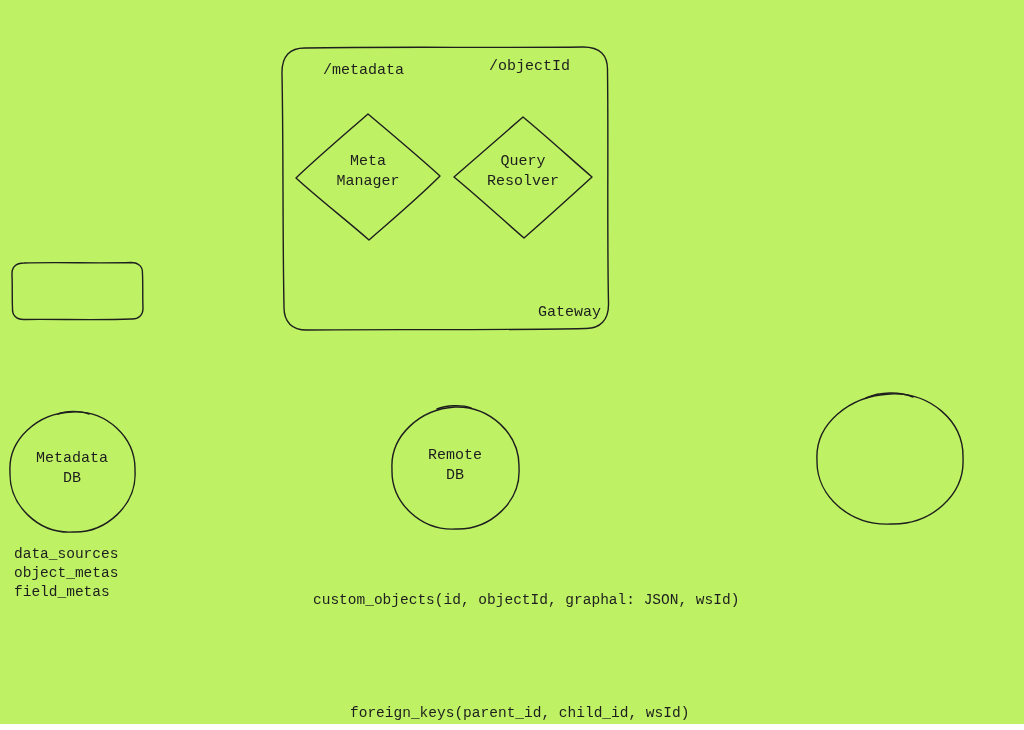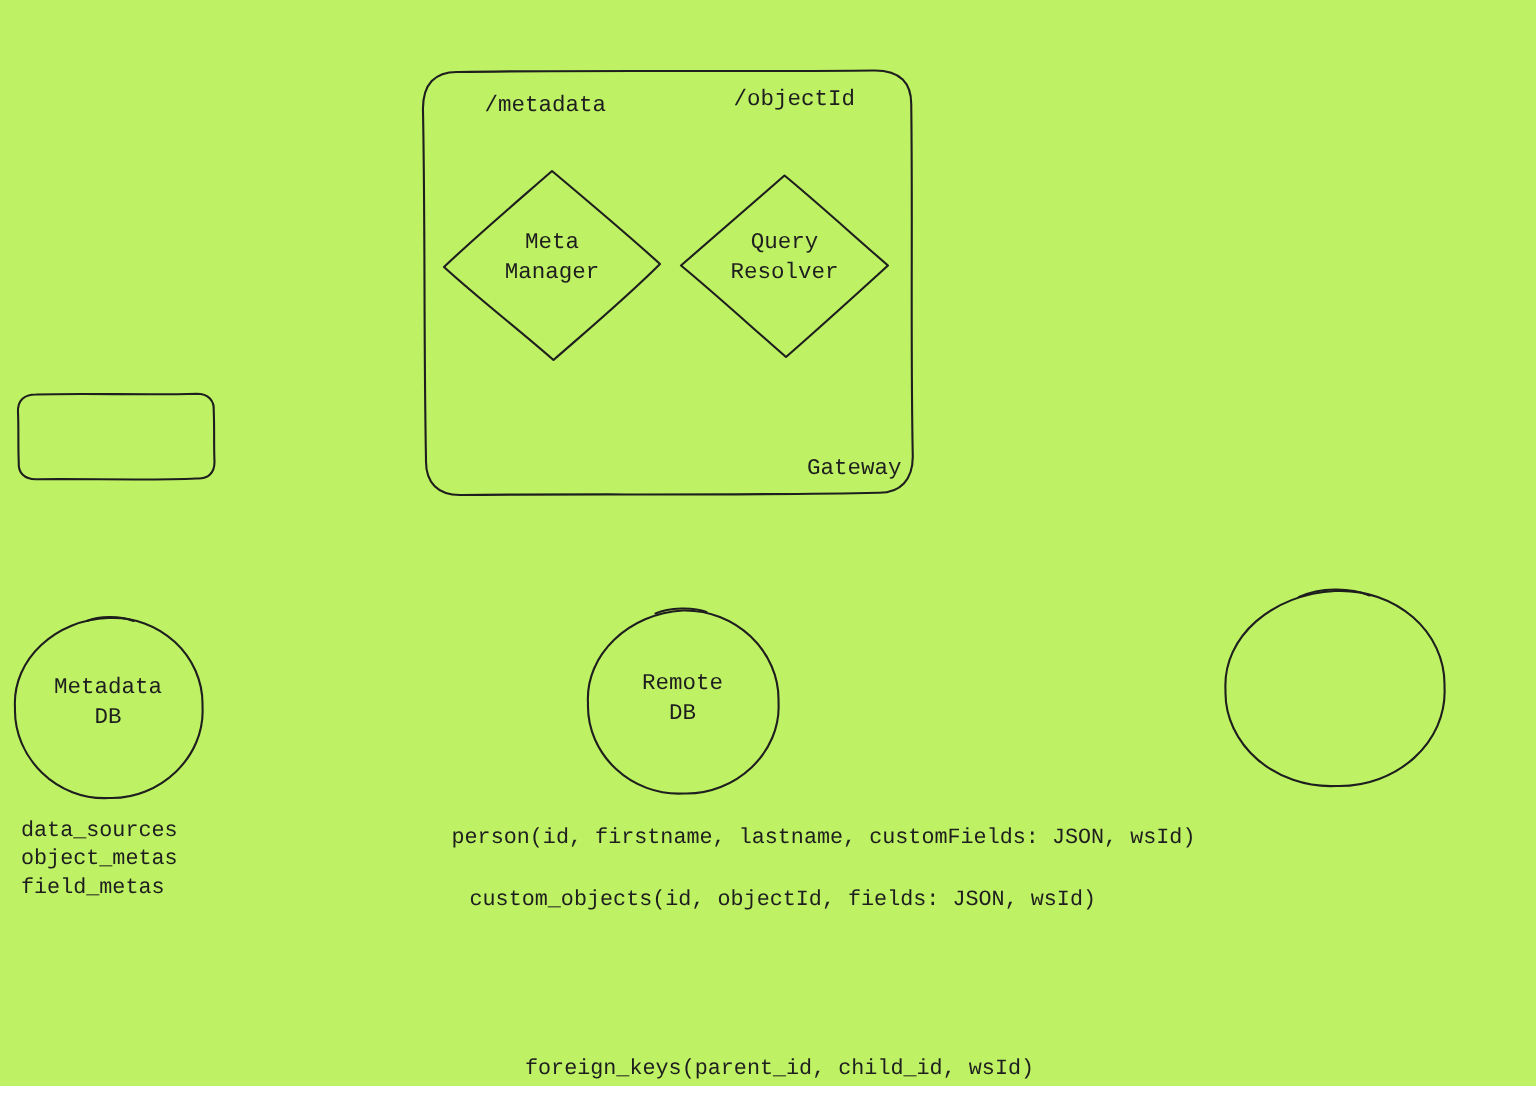--- a/index.html
+++ b/index.html
@@ -136,18 +136,17 @@
 
   <div class="label center" style="left:72px; top:449px;">Metadata
 DB</div>
   <div class="label center" style="left:455px; top:446px;">Remote
 DB</div>
 
   <div class="tabletext" style="left:14px; top:545px;">data_sources</div>
   <div class="tabletext" style="left:14px; top:564px;">object_metas</div>
   <div class="tabletext" style="left:14px; top:583px;text-align:right;">field_metas</div>
 
-  <div class="tabletext" style="left:301px; top:550px;">person(id, firstname, lastname, customFields: JSON, wsId)</div>
-  <div class="tabletext" style="left:313px; top:591px;">custom_objects(id, objectId, fields: JSON, wsId)</div>
+  <div class="tabletext" style="left:313px; top:591px;">custom_objects(id, objectId, graphal: JSON, wsId)</div>
   <div class="tabletext" style="left:350px; top:661px;margin-top:43px;">foreign_keys(parent_id, child_id, wsId)</div>
 
 
 </div>
 
 </body></html>

